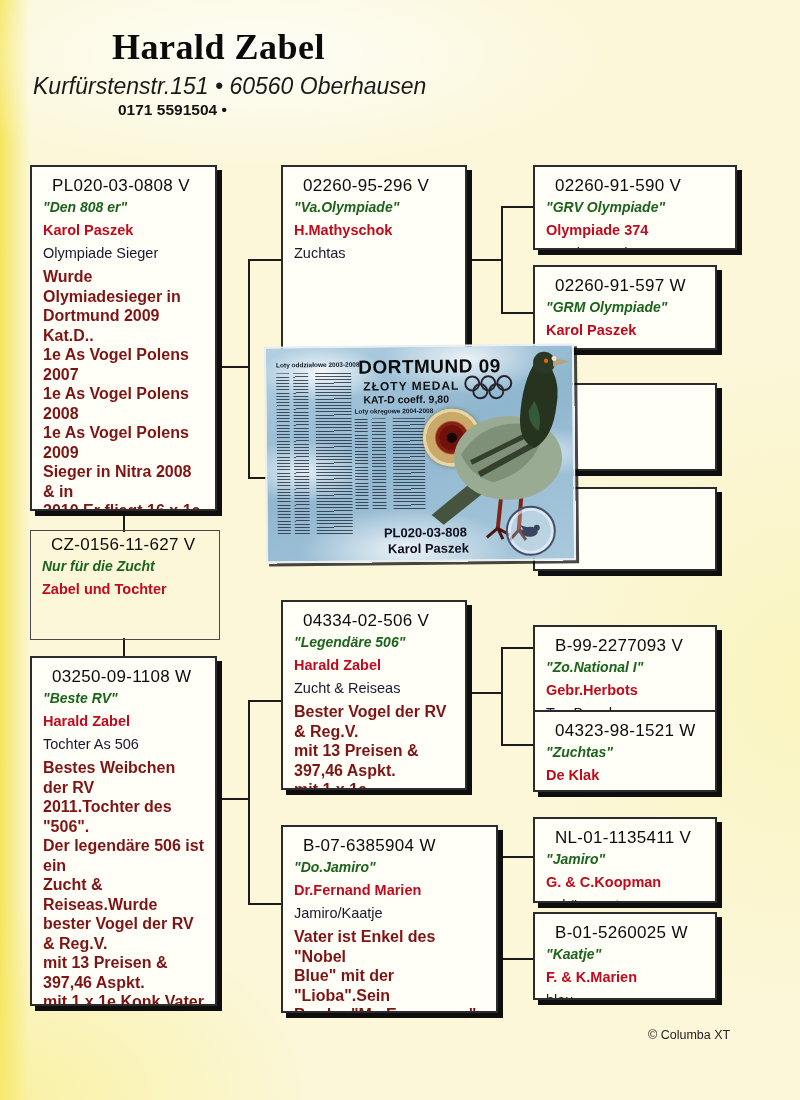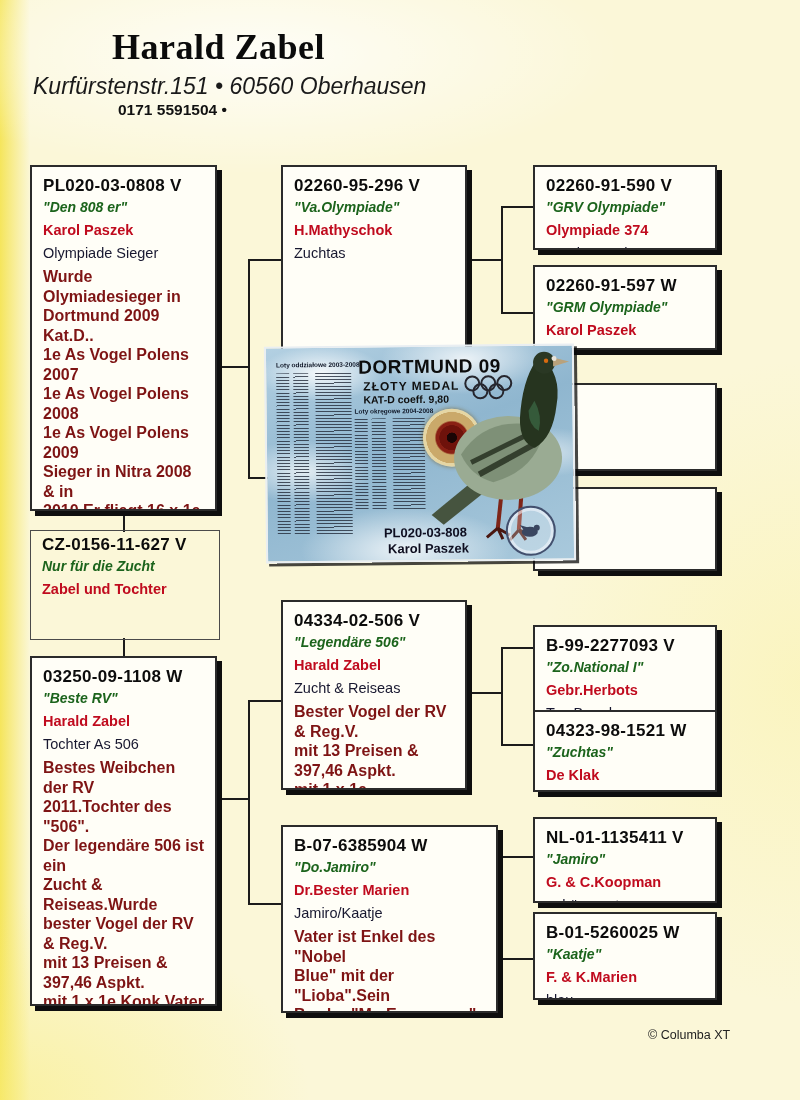--- a/index.html
+++ b/index.html
@@ -15,21 +15,21 @@
       radial-gradient(ellipse 500px 320px at 0% 100%, rgba(248,236,118,.55), transparent 62%),
       radial-gradient(ellipse 420px 520px at 100% 62%, rgba(250,242,168,.5), transparent 62%),
       linear-gradient(to right, rgba(244,226,70,.85) 0px, rgba(244,226,70,0) 30px);
   }
   .line{position:absolute;background:#1b1b1b;z-index:1;}
   .pbox{
     position:absolute;z-index:2;box-sizing:border-box;overflow:hidden;
     background:#fffef7;border:2px solid #2b2b2b;box-shadow:5px 5px 0 #0e0e0e;
     padding:9px 11px;
   }
-  .ring{font-size:17px;font-weight:bold;color:#0c0c0c;letter-spacing:.3px;margin-bottom:3px;white-space:nowrap;}
+  .ring{font-size:17px;font-weight:normal;color:#0c0c0c;letter-spacing:.3px;margin-bottom:3px;white-space:nowrap;margin-left:9px;}
   .gtitle{font-size:14px;font-weight:bold;font-style:italic;color:#1c641c;margin-bottom:7px;}
   .breeder{font-size:14.5px;font-weight:bold;color:#c00b1e;margin-bottom:7px;}
   .subtitle{font-size:14.5px;color:#181830;margin-bottom:6px;}
   .body{font-size:16px;font-weight:bold;color:#7e1414;line-height:1.22;white-space:pre-line;}
   fieldset.sbox{
     position:absolute;z-index:2;box-sizing:border-box;margin:0;
     left:30px;top:530px;width:190px;height:110px;
     border:1.5px solid #4a4a4a;background:transparent;padding:4px 11px;
   }
   fieldset.sbox legend{font-size:15px;color:#111;padding:0 5px;}
@@ -164,33 +164,33 @@
 vielen
 1e Konkursssiegern &amp;
 Astauben.Vater ist Sohn  "Nat.
 I" fliegt 5 x 1e Prijs.
 1e nat Bourges  gegen 7927</div>
 </div>
 
 <div class="pbox" style="left:281px;top:825px;width:217px;height:188px">
   <div class="ring">B-07-6385904 W</div>
   <div class="gtitle">"Do.Jamiro"</div>
-  <div class="breeder">Dr.Bester Marien</div>
+  <div class="breeder">Dr.Fernand Marien</div>
   <div class="subtitle">Jamiro/Kaatje</div>
   <div class="body">Vater ist Enkel des "Nobel
 Blue" mit der "Lioba".Sein
 Bruder  "Mr. Ermerveen"
 1.As Taube der Mittelstr.
 der Niederlande 2001.
 Mutter ist Schwester  "Kleinen
 Dirk".Dieser wird
 1e Nat As Duif 1999</div>
 </div>
 
-<div class="pbox" style="left:533px;top:165px;width:184px;height:85px">
+<div class="pbox" style="left:533px;top:165px;width:204px;height:85px">
   <div class="ring">02260-91-590 V</div>
   <div class="gtitle">"GRV Olympiade"</div>
   <div class="breeder">Olympiade 374</div>
   <div class="subtitle">Karol Paszek</div>
 </div>
 
 <div class="pbox" style="left:533px;top:265px;width:184px;height:85px">
   <div class="ring">02260-91-597 W</div>
   <div class="gtitle">"GRM Olympiade"</div>
   <div class="breeder">Karol Paszek</div>

